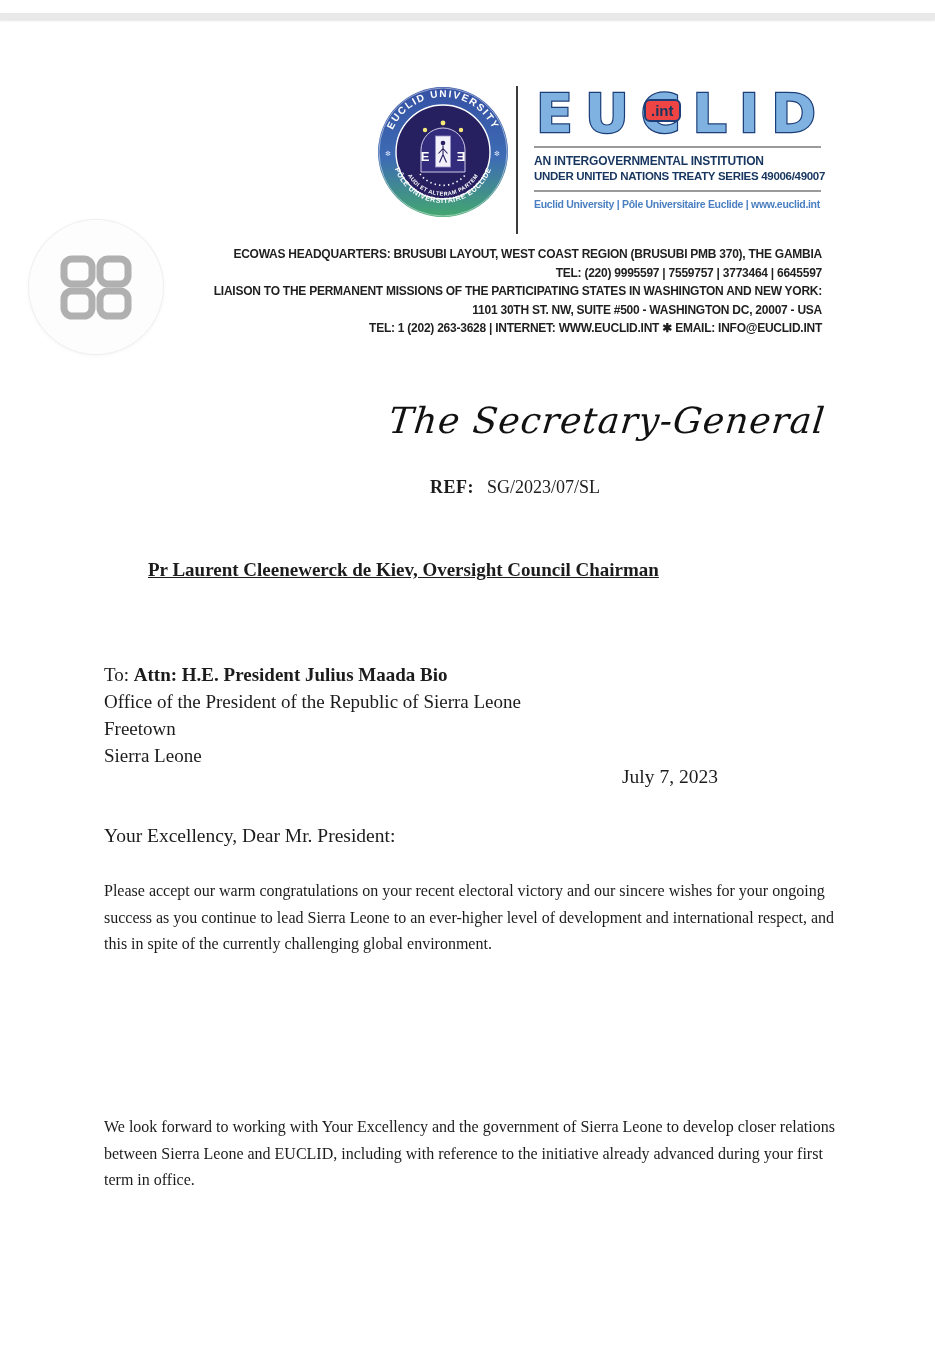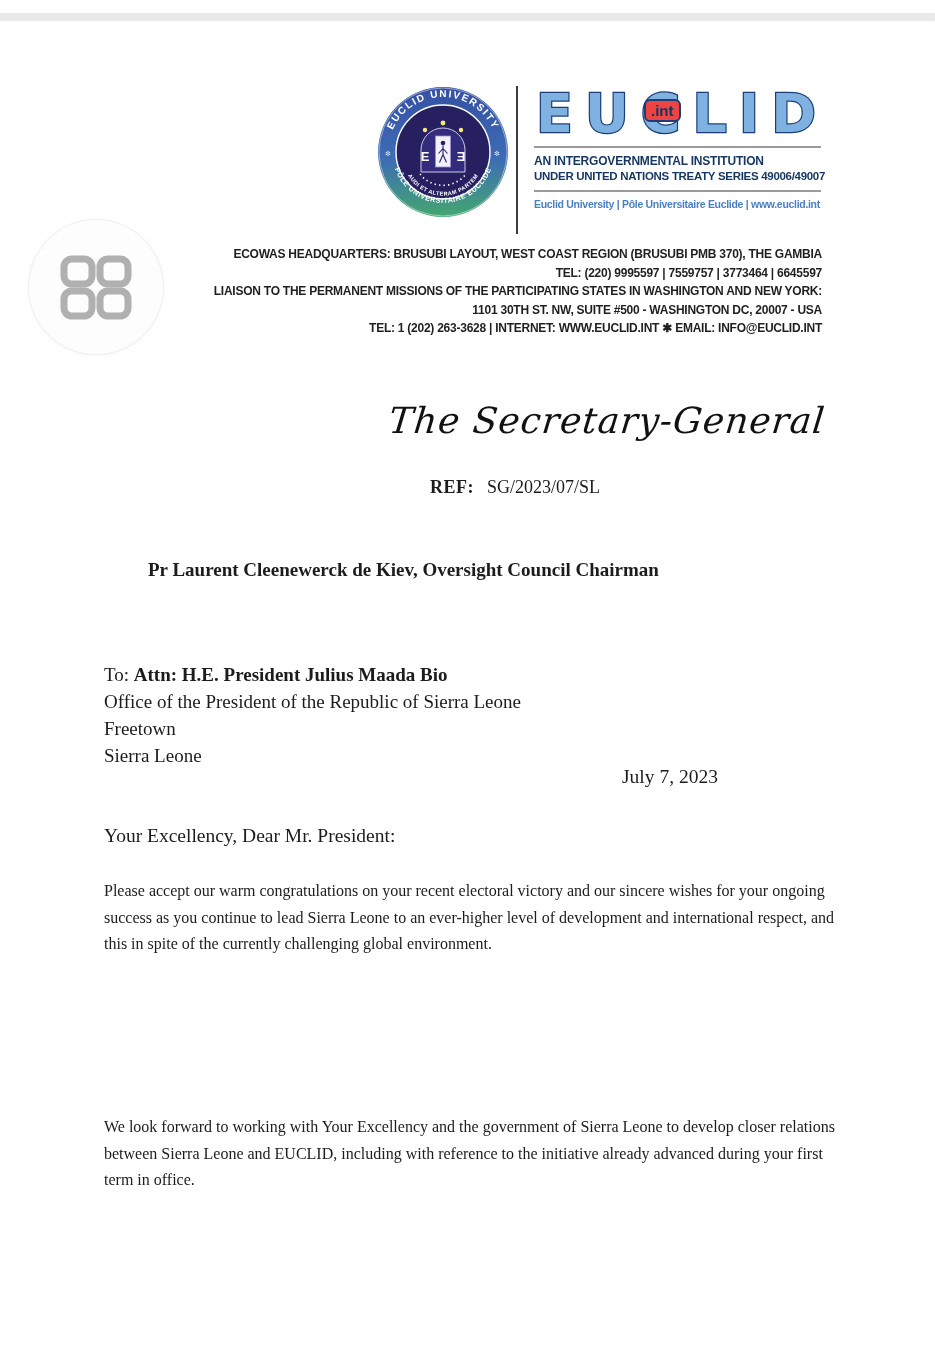--- a/index.html
+++ b/index.html
@@ -37,21 +37,21 @@
 
   
   .sg-script{position:absolute;top:400px;right:110px;font-family:"DejaVu Serif",serif;
              font-style:italic;font-size:36px;letter-spacing:1px;color:#111;
              transform:skewX(-6deg);white-space:nowrap;}
   .ref-line{position:absolute;left:430px;top:477px;font-size:18px;white-space:nowrap;}
   .ref-line b{letter-spacing:0.5px;}
   .ref-value{margin-left:13px;}
 
   .from-block{position:absolute;left:104px;top:556px;font-size:19px;line-height:27px;}
-  .from-indent{padding-left:44px;}
+  .from-indent{padding-left:44px;text-decoration:underline;}
   .to-block{position:absolute;left:104px;top:661px;font-size:19px;line-height:27px;}
   .date{position:absolute;left:622px;top:766px;font-size:19.5px;white-space:nowrap;}
   .salutation{position:absolute;left:104px;top:825px;font-size:19.5px;}
   .para{position:absolute;left:104px;width:742px;font-size:16px;line-height:26.5px;text-align:left;}
   .p1{top:878px;} .p2{top:1011px;} .p3{top:1114px;}
   b{font-weight:bold;}
 </style>
 </head>
 <body>
 

